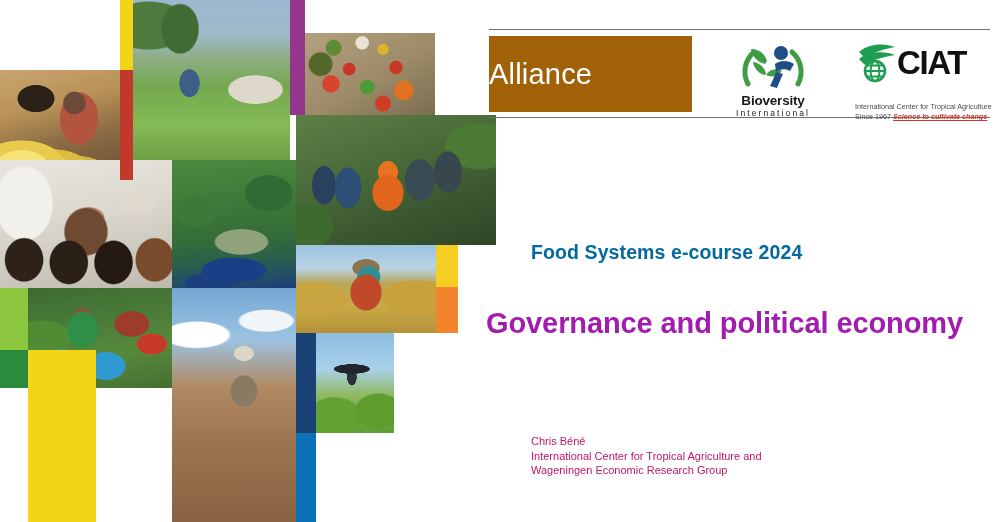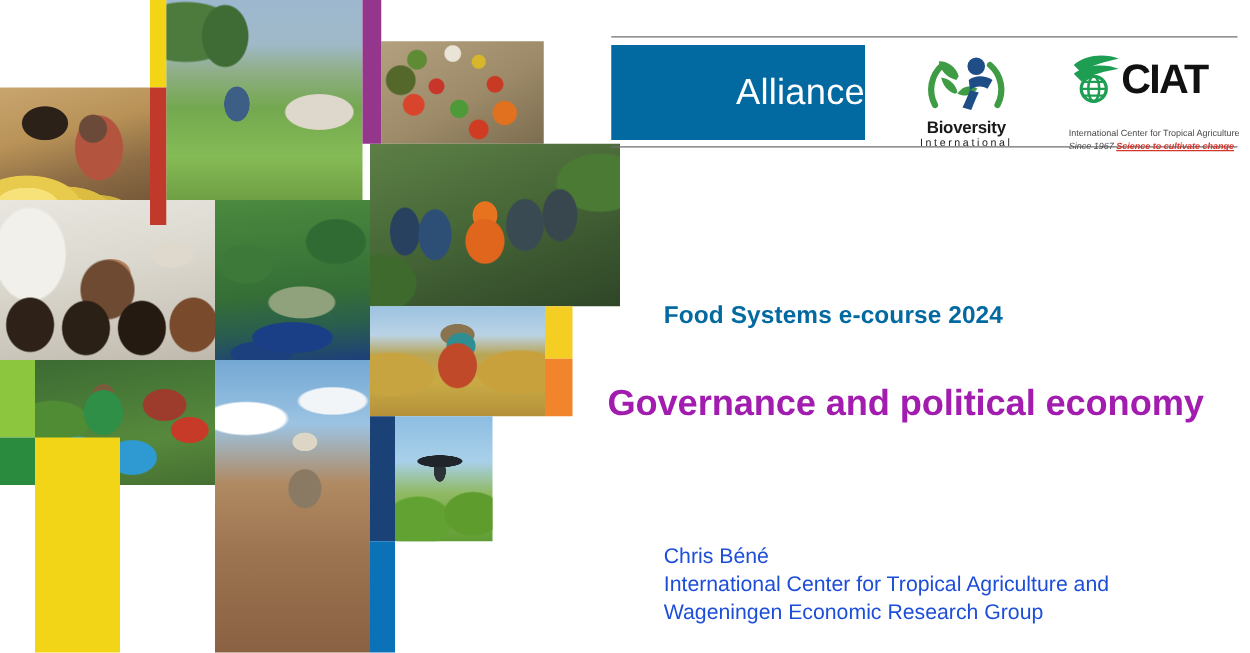--- a/index.html
+++ b/index.html
@@ -110,30 +110,30 @@
     background:
       radial-gradient(ellipse 30px 8px at 46% 36%, #20252b 0 58%, rgba(0,0,0,0) 62%),
       radial-gradient(ellipse 8px 14px at 46% 44%, #2c3238 0 58%, rgba(0,0,0,0) 62%),
       radial-gradient(ellipse 40px 30px at 80% 78%, #5e9c2e 0 56%, rgba(0,0,0,0) 60%),
       radial-gradient(ellipse 46px 34px at 24% 84%, #62a232 0 56%, rgba(0,0,0,0) 60%),
       linear-gradient(180deg,#8dbde2 0%,#a9d0ea 36%,#8fb962 62%,#5f9c33 100%);
   }
 
   
   .hdr-rule{position:absolute;background:#6f6f6f;height:1px;}
-  .alliance-box{position:absolute;background:#0369a1;display:flex;
-    align-items:center;justify-content:flex-end;}
+  .alliance-box{position:absolute;background:#a16207;display:flex;
+    align-items:center;justify-content:flex-start;}
   .alliance-box span{color:#fff;font-size:29px;letter-spacing:.2px;}
   .logo{position:absolute;}
   .logo-cap{text-align:center;line-height:1;}
 
   
   .course{position:absolute;color:#0369a1;font-weight:bold;font-size:19.5px;letter-spacing:.1px;}
   .title{position:absolute;color:#a21caf;font-weight:bold;font-size:29px;line-height:1.28;letter-spacing:-.1px;}
-  .author{position:absolute;color:#1d4ed8;font-size:17px;line-height:1.33;}
+  .author{position:absolute;color:#be185d;font-size:11px;line-height:1.33;}
 </style>
 </head>
 <body>
 
 <div class="slide">
 
   <div class="collage">
 
     <div class="tile ph-banana" style="left:0px;top:70px;width:120px;height:110px;"></div>
     <div class="tile ph-pasture" style="left:133px;top:0px;width:157px;height:160px;"></div>
@@ -187,21 +187,21 @@
         <path d="M4 12 C14 3 30 3 40 7 C30 9 18 12 10 18 Z" fill="#1e9e52"></path>
         <path d="M4 19 C14 11 30 11 40 15 C30 17 18 19 10 25 Z" fill="#1e9e52"></path>
         <circle cx="20" cy="31" r="10" fill="none" stroke="#1e9e52" stroke-width="2.6"></circle>
         <ellipse cx="20" cy="31" rx="4.4" ry="10" fill="none" stroke="#1e9e52" stroke-width="2"></ellipse>
         <path d="M10 31 h20 M12 25.5 h16 M12 36.5 h16" stroke="#1e9e52" stroke-width="1.8" fill="none"></path>
       </svg>
       <div style="font-size:33px;font-weight:bold;color:#111;letter-spacing:-1.4px;line-height:1;margin-left:-2px;">CIAT</div>
     </div>
     <div style="font-size:7.2px;color:#4a4a4a;margin-top:18px;white-space:nowrap;">International Center for Tropical Agriculture</div>
     <div style="font-size:7.2px;white-space:nowrap;margin-top:1px;">
-      <span style="color:#4a4a4a;font-style:italic;">Since 1967</span>
+      <span style="color:#4a4a4a;">Since 1967</span>
       <span style="color:#d4342a;font-style:italic;font-weight:bold;text-decoration:underline;">Science to cultivate change</span>
     </div>
   </div>
 
   <div class="course" style="left:531px;top:241px;">Food Systems e-course 2024</div>
 
   <div class="title" style="left:486px;top:305px;width:514px;">
     <div>Governance and political economy</div>
   </div>
 

